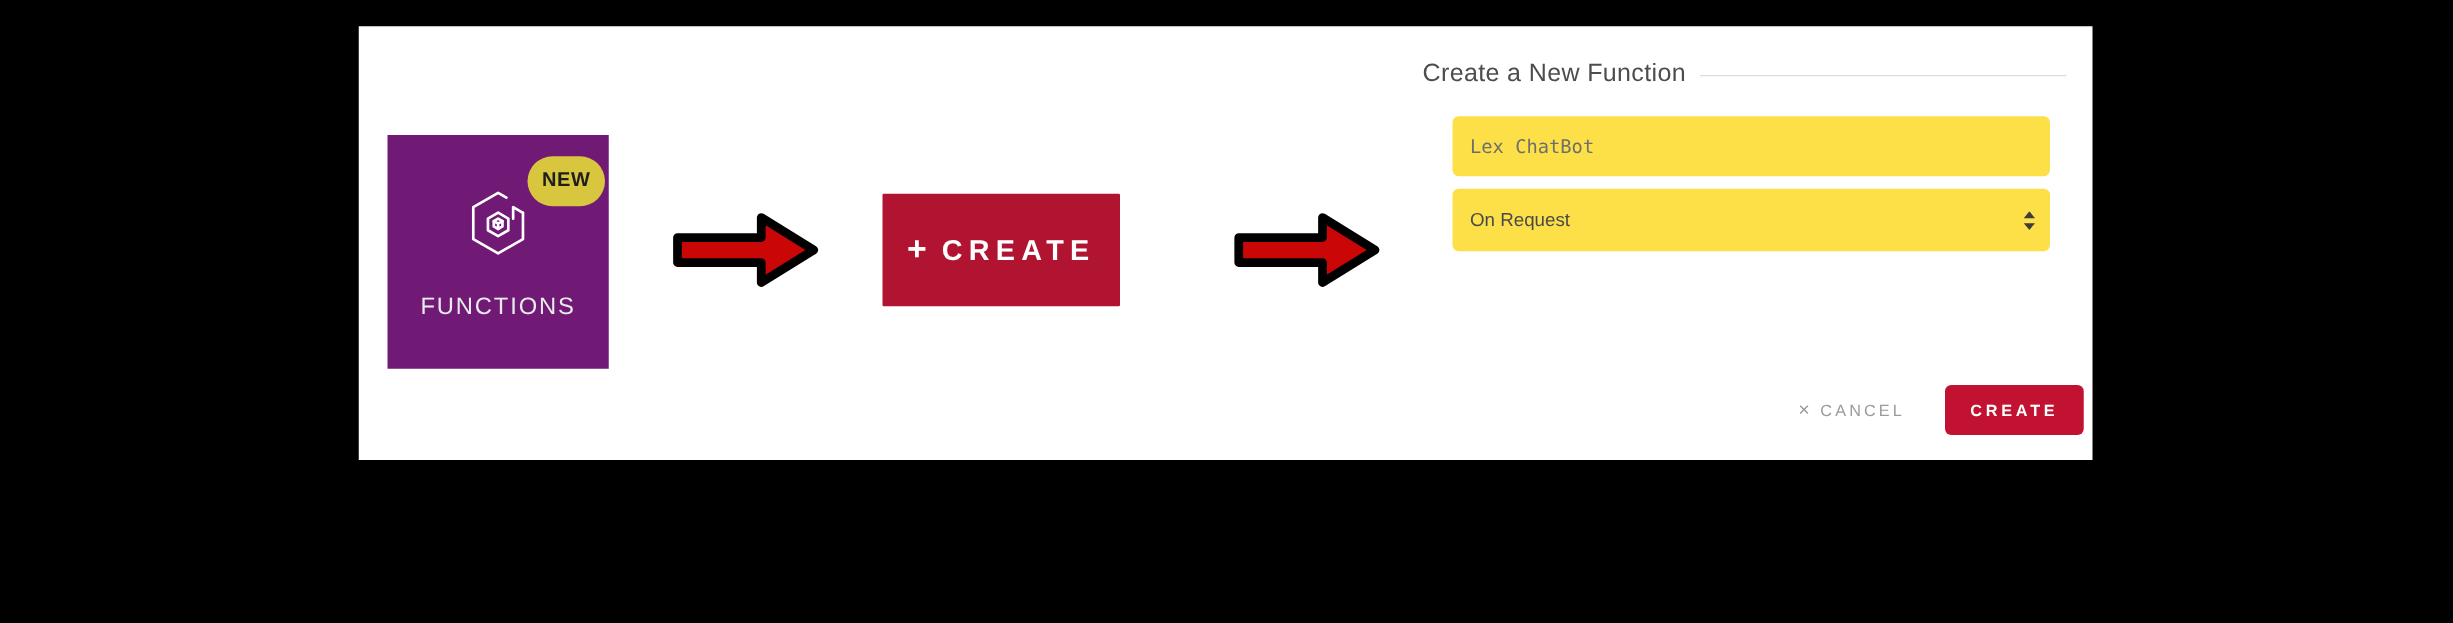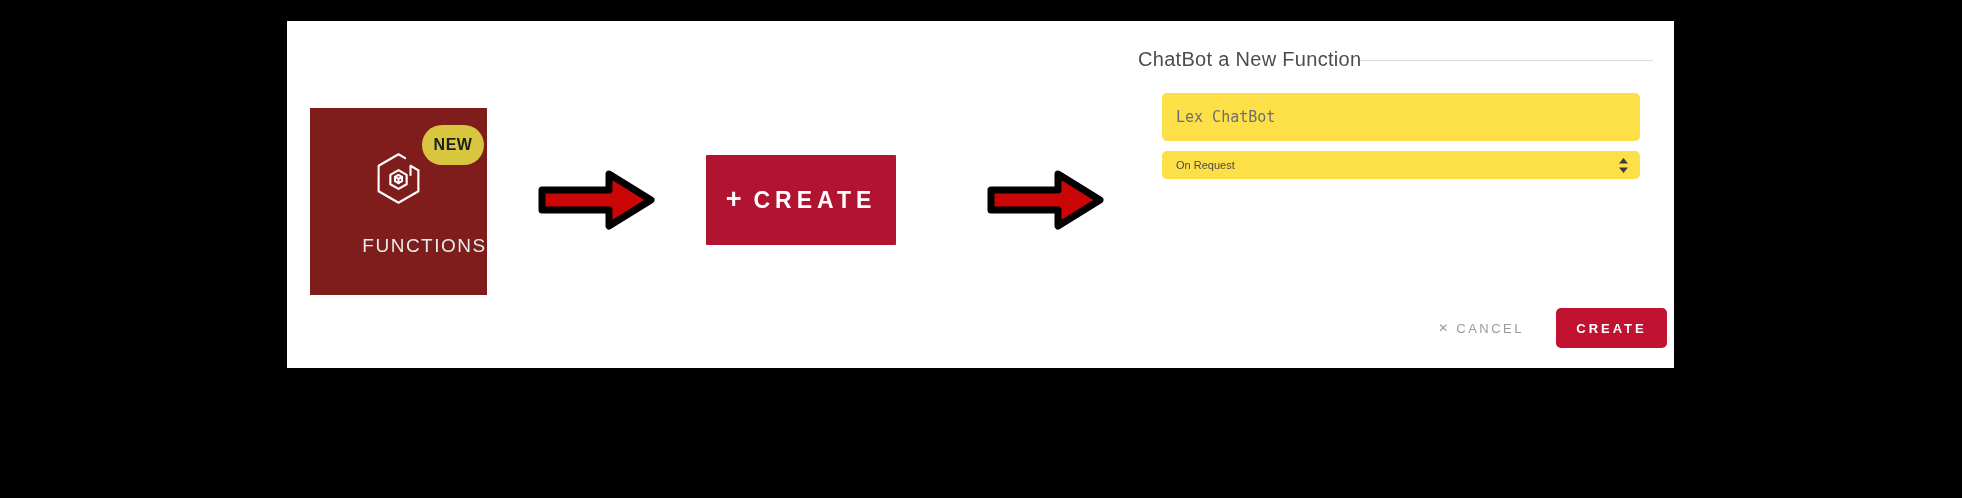--- a/index.html
+++ b/index.html
@@ -12,38 +12,38 @@
   .canvas { position: relative; width: 1962px; height: 498px; background: #000; }
   .panel {
     position: absolute; left: 287px; top: 21px;
     width: 1387px; height: 347px;
     background: #ffffff;
   }
   
   .tile {
     position: absolute; left: 23px; top: 87px;
     width: 177px; height: 187px;
-    background: #7f1d1d;
+    background: #701a75;
     cursor: pointer;
   }
   .badge {
     position: absolute; top: 17px; right: 3px;
     width: 62px; height: 40px;
     background: #d8c63e; border-radius: 20px;
     display: flex; align-items: center; justify-content: center;
     color: #1e1e1c; font-weight: bold; font-size: 16px; letter-spacing: 0.5px;
   }
   .tile-icon {
     position: absolute; left: 62px; top: 44px;
     width: 53px; height: 53px;
   }
   .tile-label {
     position: absolute; left: 0; top: 127px; width: 100%;
     text-align: center; color: #e9ebed;
-    font-size: 19px; letter-spacing: 1.5px; font-weight: 400; padding-left: 26px;
+    font-size: 19px; letter-spacing: 1.5px; font-weight: 400;
   }
   
   .arrow { position: absolute; width: 120px; height: 66px; }
   .arrow-1 { left: 250px; top: 146px; }
   .arrow-2 { left: 699px; top: 146px; }
   
   .create-big {
     position: absolute; left: 419px; top: 134px;
     width: 190px; height: 90px;
     background: #b11430; border: none; border-radius: 1px;
@@ -62,21 +62,21 @@
     width: 293px; height: 1px; background: #dcdcdc;
   }
   .fields { position: absolute; left: 875px; top: 72px; width: 478px; }
   .field {
     box-sizing: border-box;
     width: 100%; background: #fde047; border-radius: 5px;
     display: flex; align-items: center;
     padding: 0 12px 0 14px;
   }
   .field.mono { height: 48px; font-family: "DejaVu Sans Mono", monospace; font-size: 15px; color: #6e6e6e; }
-  .field.select { height: 28px; font-size: 11px; color: #4a4a4a; justify-content: space-between; cursor: pointer; }
+  .field.select { height: 50px; font-size: 15px; color: #4a4a4a; justify-content: space-between; cursor: pointer; }
   .field + .field { margin-top: 10px; }
   .stepper-icon { width: 9px; height: 15px; flex: 0 0 auto; }
   
   .footer {
     position: absolute; right: 7px; top: 287px; height: 40px;
     display: flex; align-items: center; gap: 26px;
   }
   .cancel-btn {
     background: none; border: none; cursor: pointer;
     color: #9b9b9b; font-size: 13px; letter-spacing: 2.5px;
@@ -118,21 +118,21 @@
 
     <button class="create-big">
       <span class="plus">+</span>
       <span class="lbl">CREATE</span>
     </button>
 
     <svg class="arrow arrow-2" viewBox="0 0 120 66">
       <path d="M5 23 L72 23 L72 7 L114 33 L72 59 L72 43 L5 43 Z" fill="#cb0606" stroke="#000000" stroke-width="7" stroke-linejoin="round"></path>
     </svg>
 
-    <div class="form-title">ChatBot a New Function</div>
+    <div class="form-title">Create a New Function</div>
     <div class="title-rule"></div>
 
     <div class="fields">
       <div class="field mono">
         <span>Lex ChatBot</span>
       </div>
       <div class="field select">
         <span>On Request</span>
         <svg class="stepper-icon" viewBox="0 0 9 15" fill="#3c3c3c">
           <path d="M4.5 0 L9 5.5 L0 5.5 Z"></path>

